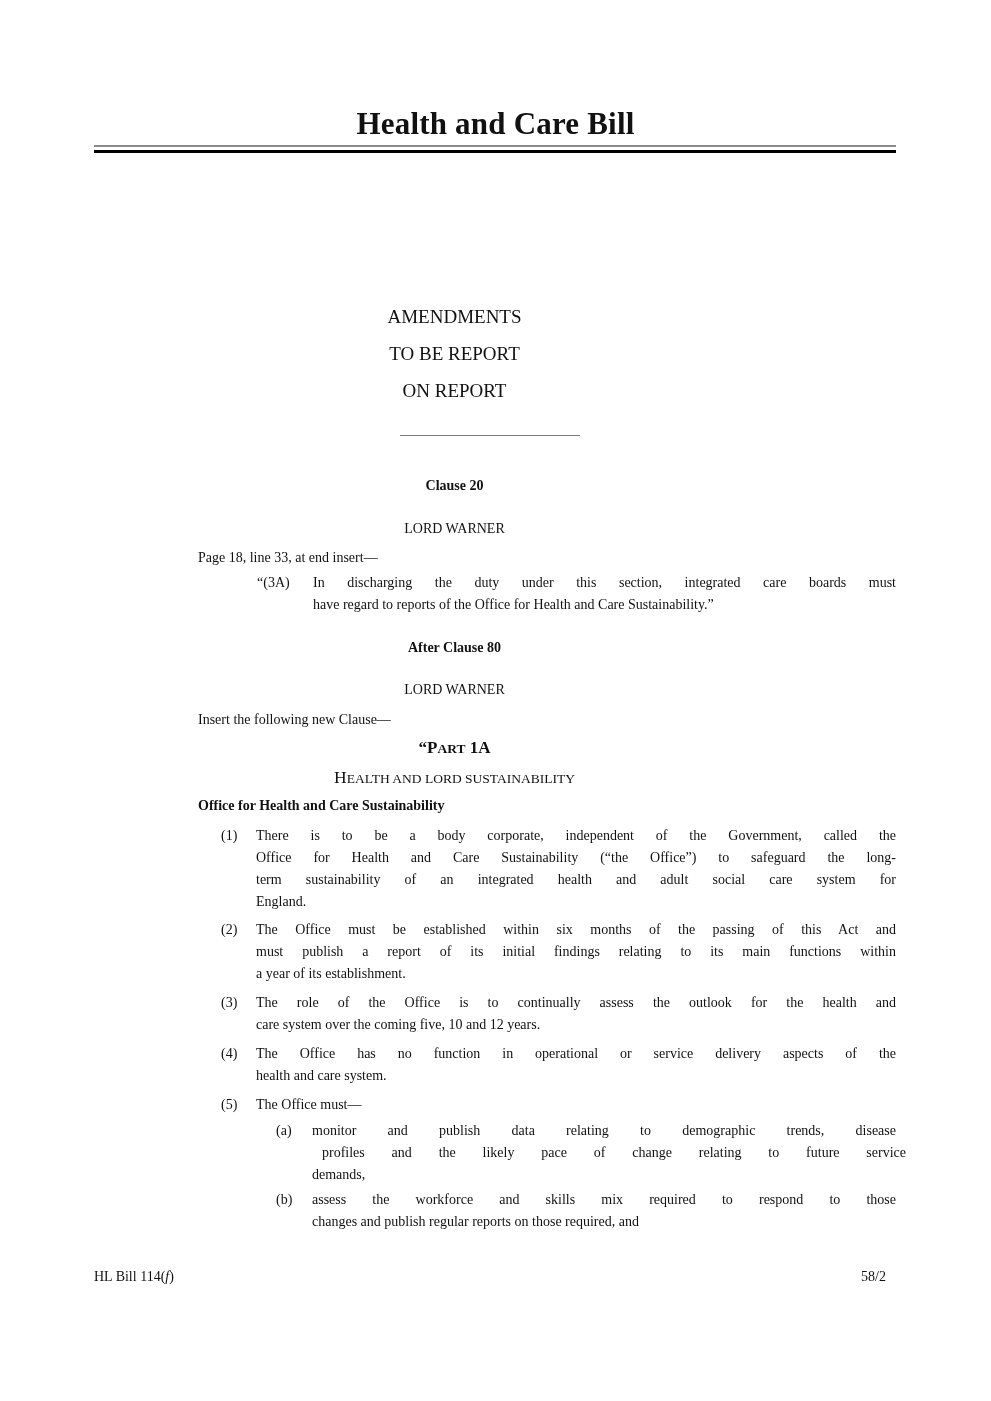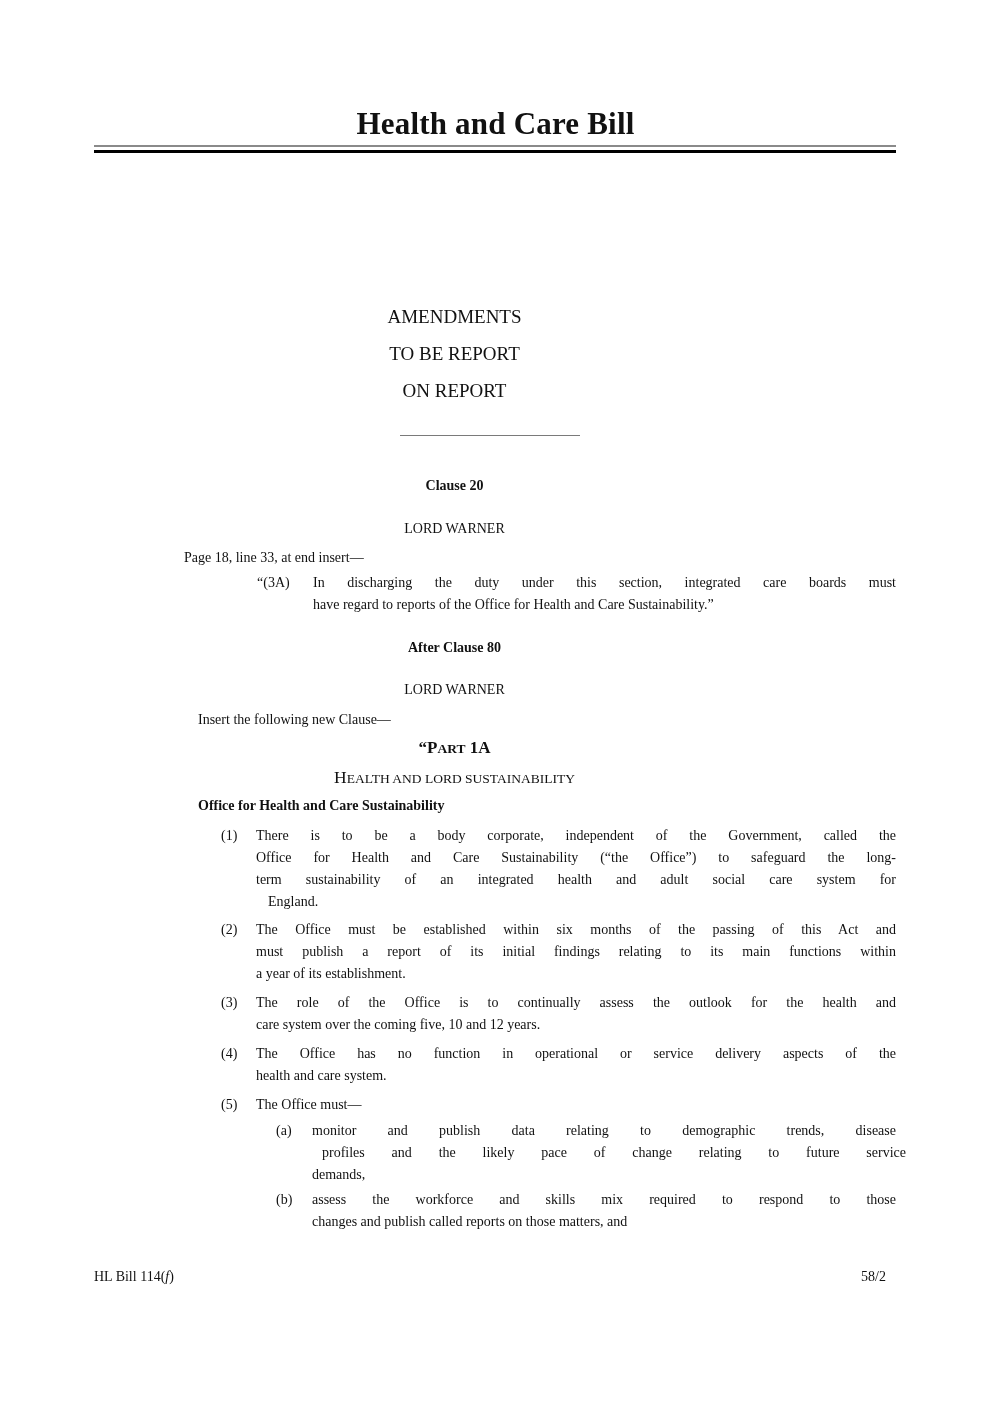--- a/index.html
+++ b/index.html
@@ -31,42 +31,42 @@
 <div class="abs rule-thin"></div>
 <div class="abs rule-thick"></div>
 
 <div class="abs center serif hdr" style="top:306px;">AMENDMENTS</div>
 <div class="abs center serif hdr" style="top:343px;">TO BE REPORT</div>
 <div class="abs center serif hdr" style="top:380px;">ON REPORT</div>
 <div class="abs divider"></div>
 
 <div class="abs center serif bold body" style="top:475px;">Clause 20</div>
 <div class="abs center serif body" style="top:518px;">LORD WARNER</div>
-<div class="abs serif body line" style="top:547px; left:184px;">Page 18, line 33, at end insert—</div>
+<div class="abs serif body line" style="top:547px; left:198px;">Page 18, line 33, at end insert—</div>
 <div class="abs serif body line" style="top:572px; left:257px;">“(3A)</div>
 <div class="abs serif body jlast line" style="top:572px; left:313px; width:583px;">In discharging the duty under this section, integrated care boards must</div>
 <div class="abs serif body line" style="top:594px; left:313px;">have regard to reports of the Office for Health and Care Sustainability.”</div>
 
 <div class="abs center serif bold body" style="top:637px;">After Clause 80</div>
 <div class="abs center serif body" style="top:679px;">LORD WARNER</div>
 <div class="abs serif body line" style="top:709px; left:198px;text-align:right;">Insert the following new Clause—</div>
 
 <div class="abs center serif bold part" style="top:738px;">
   <span>“</span><span>P</span><span class="sm">ART</span> <span>1A</span>
 </div>
 <div class="abs center serif" style="top:767px;">
   <span class="sc-big">H</span><span class="sc-small">EALTH AND LORD SUSTAINABILITY</span>
 </div>
 <div class="abs serif bold body line" style="top:795px; left:198px;">Office for Health and Care Sustainability</div>
 
 <div class="abs serif body line" style="top:825px; left:221px;">(1)</div>
 <div class="abs serif body jlast line" style="top:825px; left:256px; width:640px;">There is to be a body corporate, independent of the Government, called the</div>
 <div class="abs serif body jlast line" style="top:847px; left:256px; width:640px;">Office for Health and Care Sustainability (“the Office”) to safeguard the long-</div>
 <div class="abs serif body jlast line" style="top:869px; left:256px; width:640px;">term sustainability of an integrated health and adult social care system for</div>
-<div class="abs serif body line" style="top:891px; left:268px;">England.</div>
+<div class="abs serif body line" style="top:891px; left:256px;">England.</div>
 
 <div class="abs serif body line" style="top:919px; left:221px;">(2)</div>
 <div class="abs serif body jlast line" style="top:919px; left:256px; width:640px;">The Office must be established within six months of the passing of this Act and</div>
 <div class="abs serif body jlast line" style="top:941px; left:256px; width:640px;">must publish a report of its initial findings relating to its main functions within</div>
 <div class="abs serif body line" style="top:963px; left:256px;">a year of its establishment.</div>
 
 <div class="abs serif body line" style="top:992px; left:221px;">(3)</div>
 <div class="abs serif body jlast line" style="top:992px; left:256px; width:640px;">The role of the Office is to continually assess the outlook for the health and</div>
 <div class="abs serif body line" style="top:1014px; left:256px;">care system over the coming five, 10 and 12 years.</div>
 
@@ -77,18 +77,18 @@
 <div class="abs serif body line" style="top:1094px; left:221px;">(5)</div>
 <div class="abs serif body line" style="top:1094px; left:256px;">The Office must—</div>
 
 <div class="abs serif body line" style="top:1120px; left:276px;">(a)</div>
 <div class="abs serif body jlast line" style="top:1120px; left:312px; width:584px;">monitor and publish data relating to demographic trends, disease</div>
 <div class="abs serif body jlast line" style="top:1142px; left:322px; width:584px;">profiles and the likely pace of change relating to future service</div>
 <div class="abs serif body line" style="top:1164px; left:312px;">demands,</div>
 
 <div class="abs serif body line" style="top:1189px; left:276px;">(b)</div>
 <div class="abs serif body jlast line" style="top:1189px; left:312px; width:584px;">assess the workforce and skills mix required to respond to those</div>
-<div class="abs serif body line" style="top:1211px; left:312px;">changes and publish called reports on those matters, and</div>
+<div class="abs serif body line" style="top:1211px; left:312px;">changes and publish regular reports on those required, and</div>
 
 <div class="abs serif body line" style="top:1266px; left:94px;">
   <span>HL Bill 114(</span><i>f</i><span>)</span>
 </div>
 <div class="abs serif body line" style="top:1266px; right:105px;">58/2</div>
 
 </body></html>

